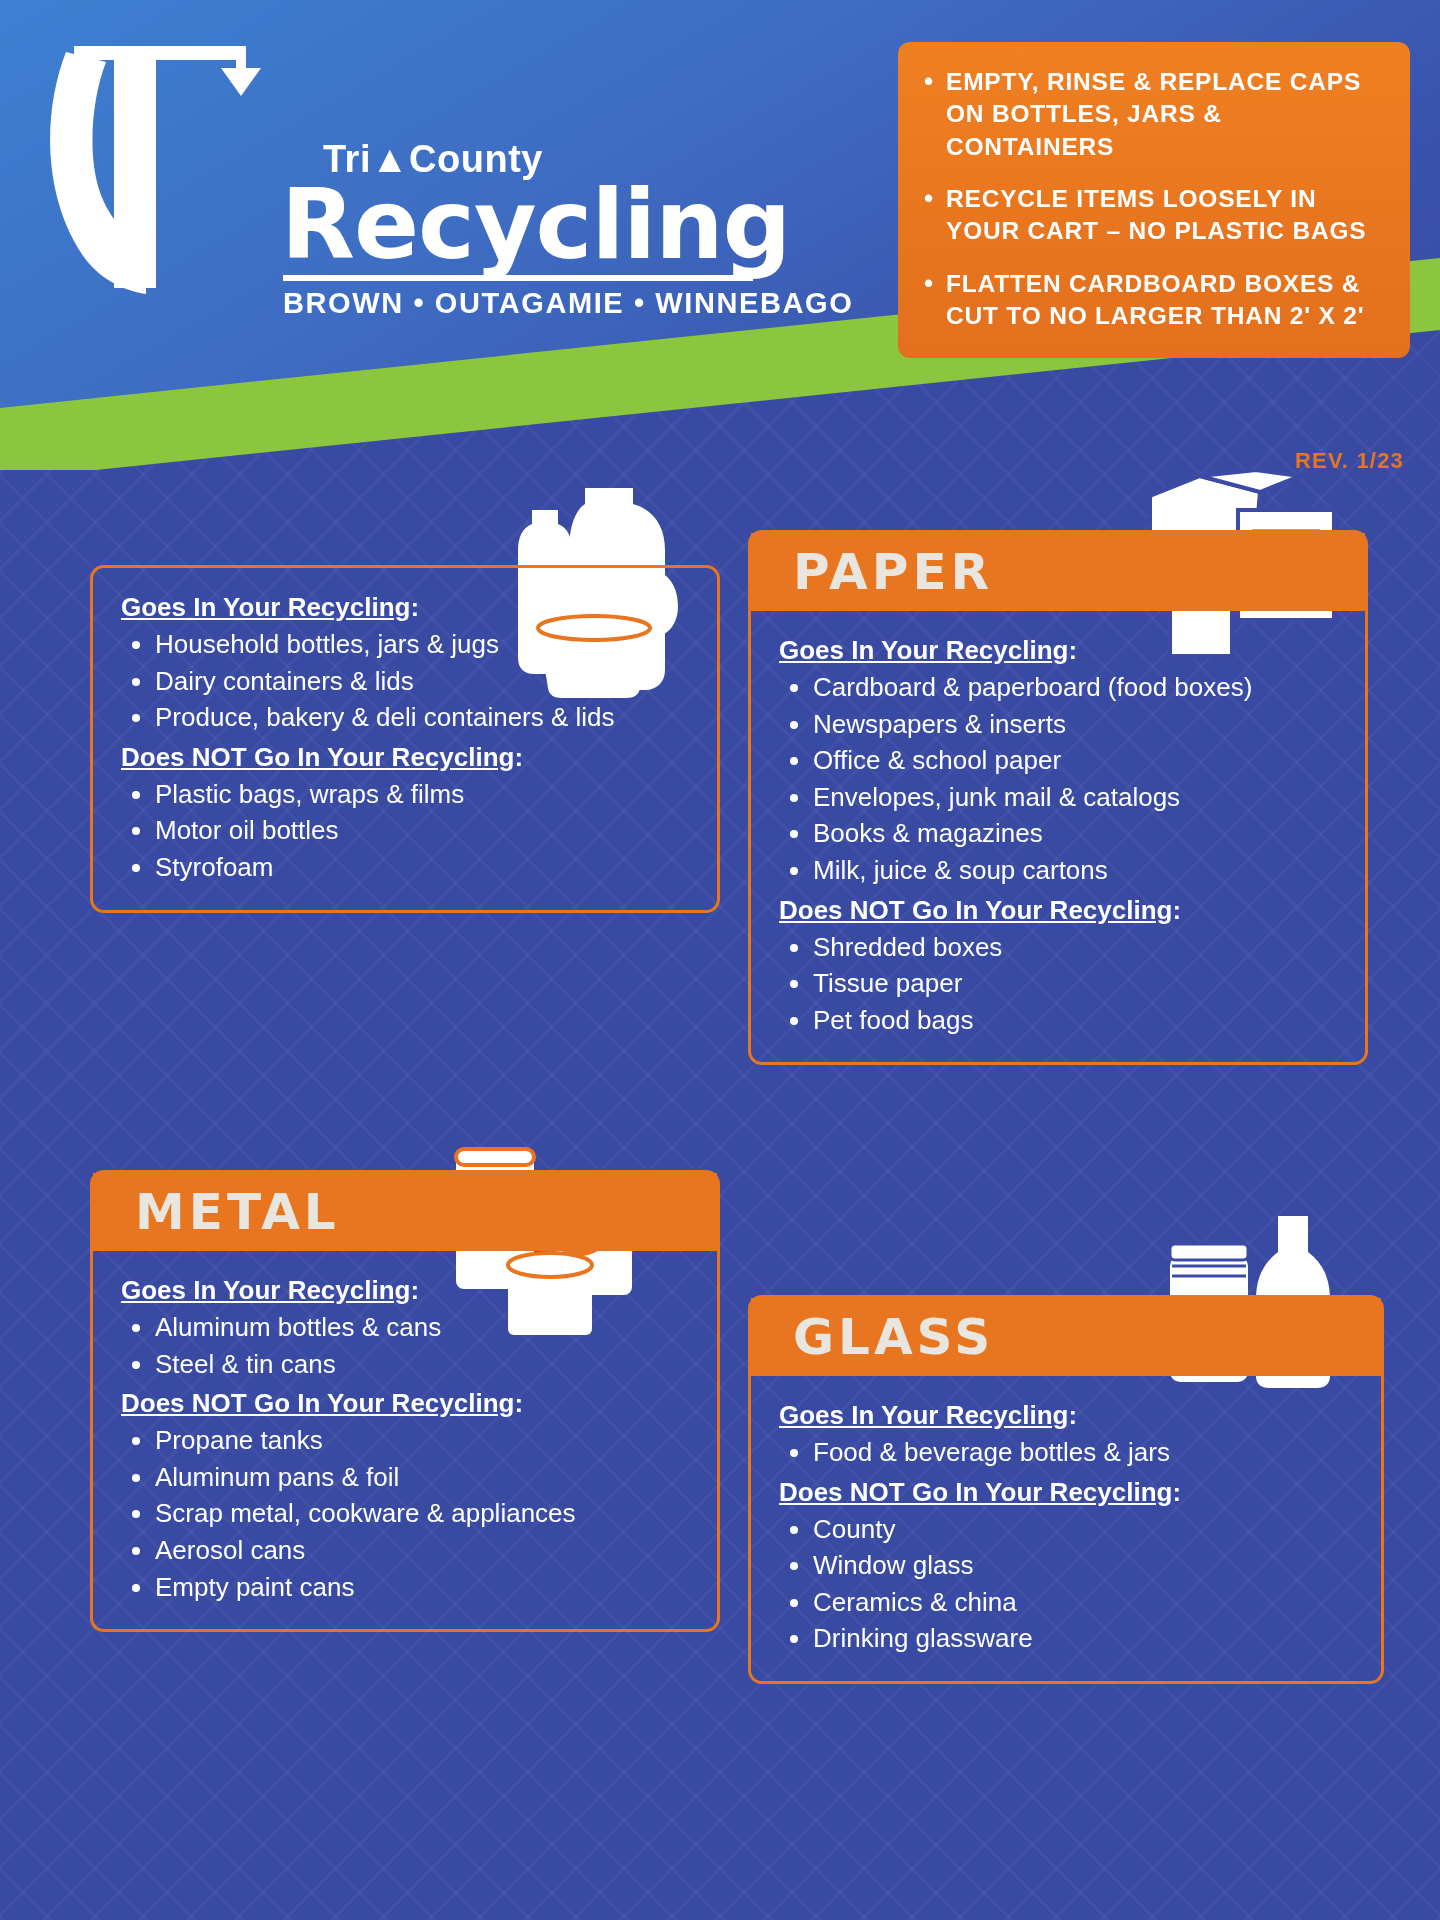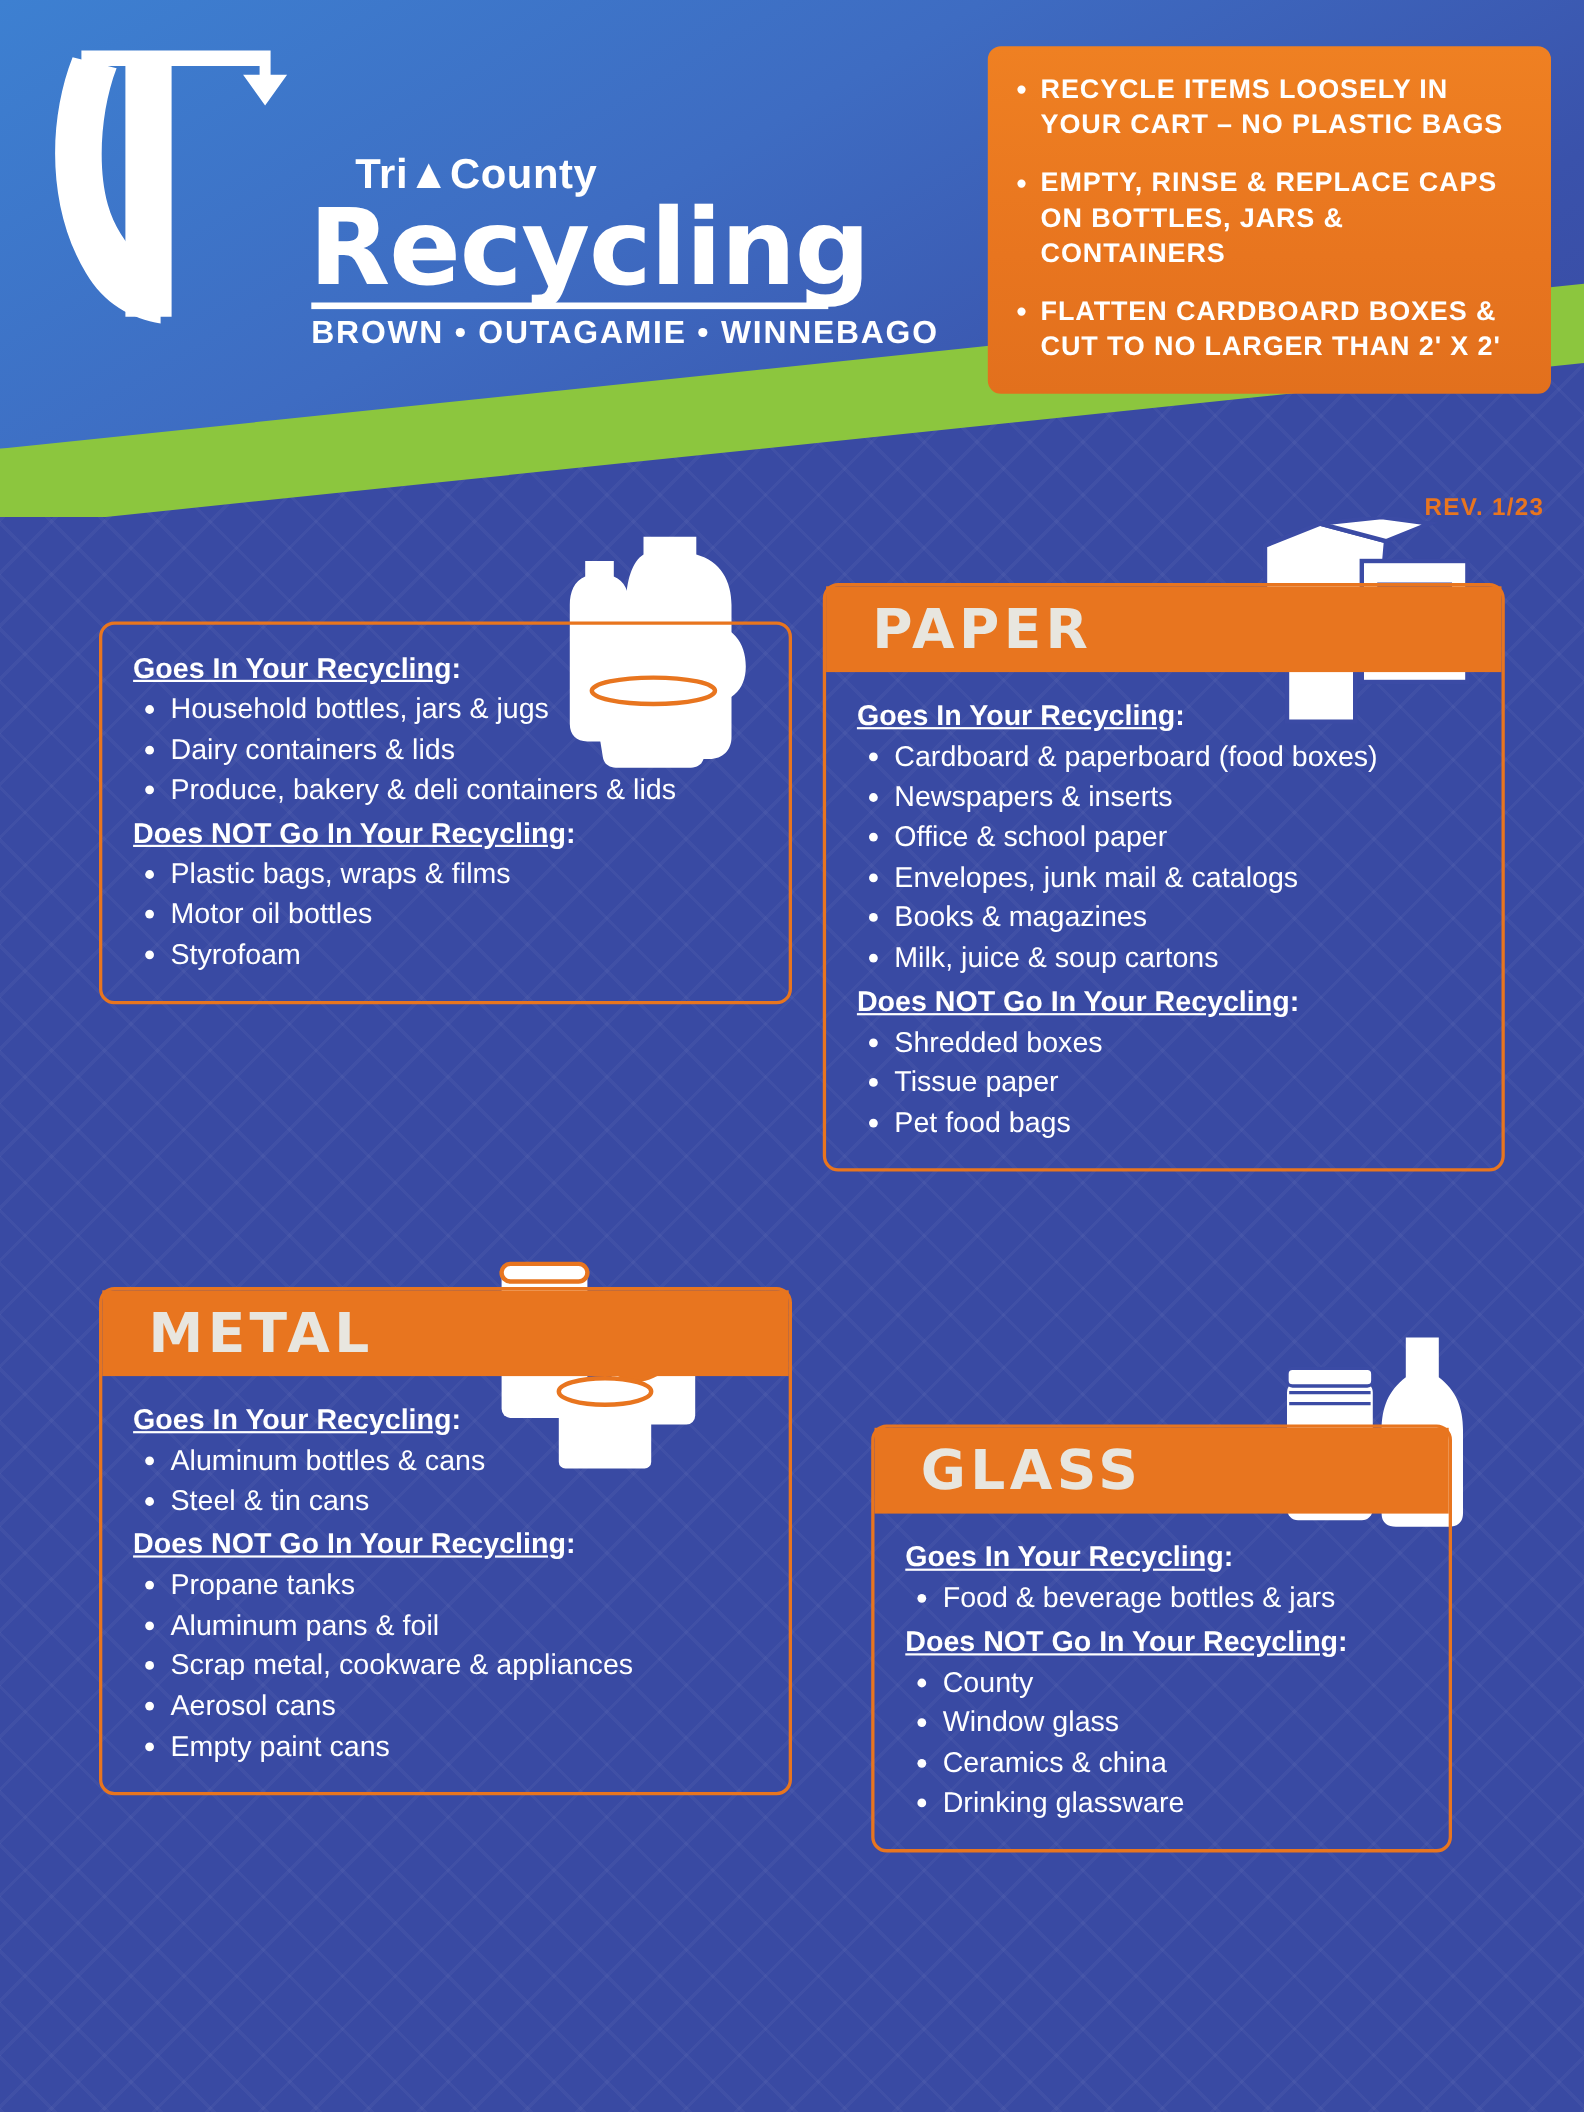--- a/index.html
+++ b/index.html
@@ -191,21 +191,21 @@
     font-size: 26px;
     line-height: 1.37;
     margin-bottom: 1px;
     list-style: disc;
   }
 
   
   #card-plastic { left: 90px;  top: 565px;  width: 630px; }
   #card-paper   { left: 748px; top: 530px;  width: 620px; }
   #card-metal   { left: 90px;  top: 1170px; width: 630px; }
-  #card-glass   { left: 792px; top: 1295px; width: 528px; }
+  #card-glass   { left: 748px; top: 1295px; width: 636px; }
 
   
   .art { position: absolute; pointer-events: none; }
   #art-plastic { left: 490px; top: 470px; width: 220px; height: 230px; }
   #art-paper   { left: 1140px; top: 470px; width: 220px; height: 200px; }
   #art-metal   { left: 450px; top: 1135px; width: 230px; height: 215px; }
   #art-glass   { left: 1160px; top: 1210px; width: 200px; height: 200px; }
 
   .footer-url {
     position: absolute;
@@ -243,22 +243,22 @@
     <div class="logo-text">
       <div class="logo-tri">Tri▲County</div>
       <div class="logo-recycling">Recycling</div>
       <div class="logo-rule"></div>
       <div class="logo-counties">BROWN • OUTAGAMIE • WINNEBAGO</div>
     </div>
   </div>
 
   <div class="tips">
     <ul>
+      <li>EMPTY, RINSE &amp; REPLACE CAPS ON BOTTLES, JARS &amp; CONTAINERS</li>
       <li>RECYCLE ITEMS LOOSELY IN YOUR CART – NO PLASTIC BAGS</li>
-      <li>EMPTY, RINSE &amp; REPLACE CAPS ON BOTTLES, JARS &amp; CONTAINERS</li>
       <li>FLATTEN CARDBOARD BOXES &amp; CUT TO NO LARGER THAN 2' X 2'</li>
     </ul>
   </div>
   <div class="rev">REV. 1/23</div>
 
   <div class="art" id="art-plastic">
     <svg viewBox="0 0 220 230" width="220" height="230">
       <path d="M95 18 h48 v16 c22 6 32 24 32 46 v120 c0 12 -8 20 -20 20 h-56 c-12 0 -20 -8 -20 -20
                V80 c0 -22 6 -40 16 -46 z" fill="#ffffff"></path>
       <path d="M150 96 c26 2 38 18 38 40 c0 22 -14 34 -38 34 v-16 c14 0 22 -8 22 -18

